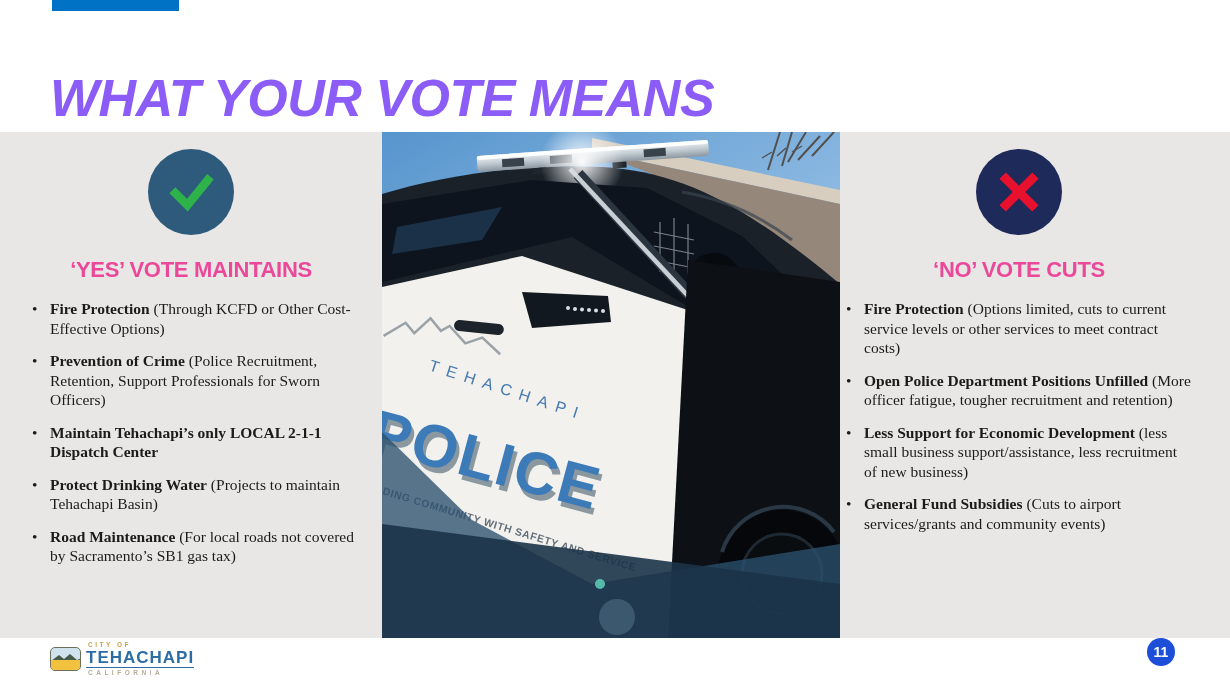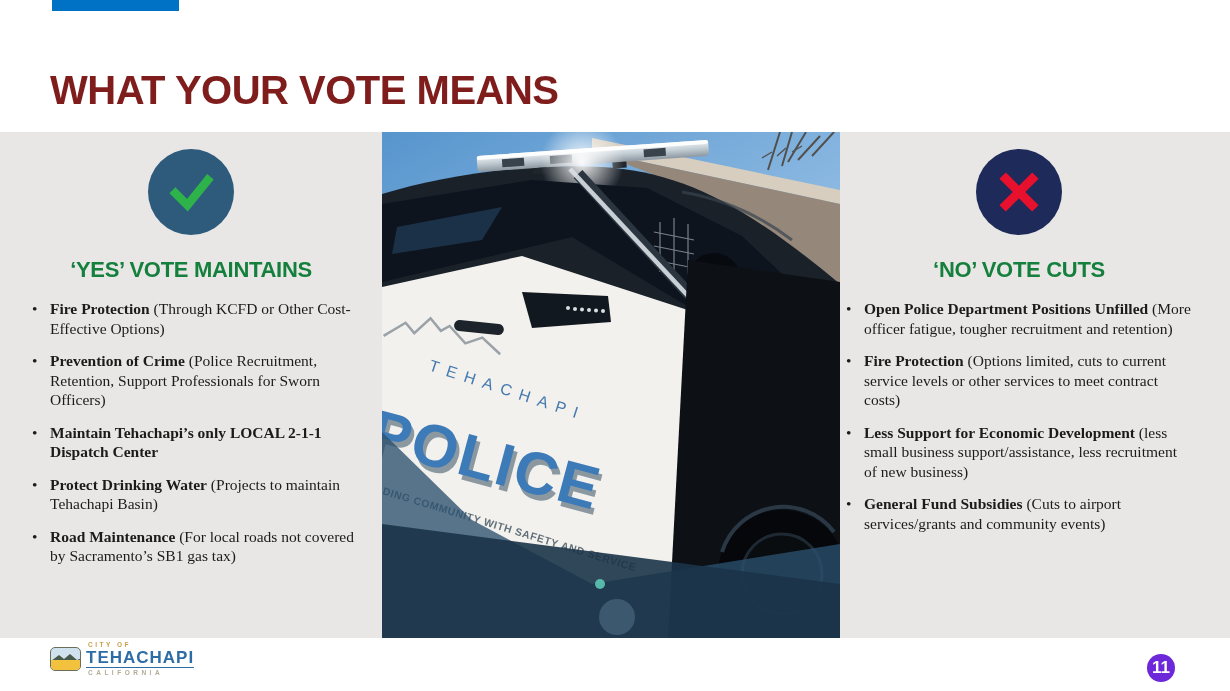--- a/index.html
+++ b/index.html
@@ -2,37 +2,37 @@
 <html><head>
 <meta charset="utf-8">
 <style>
   * { margin:0; padding:0; box-sizing:border-box; }
   html,body { width:1230px; height:691px; }
   body { font-family:"Liberation Sans", sans-serif; background:#ffffff; color:#1b1b1b; }
   .slide { position:relative; width:1230px; height:691px; background:#ffffff; overflow:hidden; }
 
   .top-accent-bar { position:absolute; left:52px; top:0; width:127px; height:11px; background:#0072C6; }
 
-  .slide-title { position:absolute; left:50px; top:68px; font-size:40px; font-weight:700;
-                 letter-spacing:-0.5px; color:#7f1d1d; white-space:nowrap; }
+  .slide-title { position:absolute; left:50px; top:68px; font-size:52px; font-weight:700;
+                 letter-spacing:-0.5px; color:#8b5cf6; white-space:nowrap;font-style:italic; }
 
   .gray-band { position:absolute; left:0; top:132px; width:1230px; height:506px; background:#E8E7E5; }
 
   .col { position:absolute; top:132px; height:506px; }
   .col-left  { left:0;   width:382px; }
   .col-right { left:824px; width:390px; }
 
   .icon-circle { width:86px; height:86px; border-radius:50%; margin:17px auto 0 auto;
                  display:flex; align-items:center; justify-content:center; }
   .check-circle { background:#2E5B7C; }
   .x-circle { background:#1E2A5A; }
   .icon-circle svg { width:60px; height:60px; display:block; }
 
   .col-heading { text-align:center; margin-top:22px; font-size:22px; font-weight:700;
-                 letter-spacing:-0.3px; color:#15803d; }
+                 letter-spacing:-0.3px; color:#ec4899; }
 
   .bullets { margin-top:16px; display:flex; flex-direction:column; gap:13px;font-family:Liberation Serif, serif; }
   .col-left  .bullets { padding:0 14px 0 30px; }
   .col-right .bullets { padding:0 22px 0 20px; }
   .bullet { position:relative; padding-left:20px; font-size:15.5px; line-height:1.26; color:#1b1b1b; }
   .bullet::before { content:"\2022"; position:absolute; left:2px; top:0; font-size:15.5px; color:#1b1b1b; }
   .bullet .lead { font-weight:700; }
 
   .photo { position:absolute; left:382px; top:132px; width:458px; height:506px; overflow:hidden; }
   .photo svg { display:block; width:458px; height:506px; }
@@ -42,22 +42,22 @@
   .logo-mark { width:31px; height:24px; border:1px solid #6b6f5a; border-radius:5px; overflow:hidden;
                position:relative; background:#cfe2ee; flex:0 0 auto; }
   .logo-mark .field { position:absolute; left:0; bottom:0; width:100%; height:46%; background:#f2c23e; }
   .logo-mark svg { position:absolute; left:0; top:0; }
   .logo-text { display:flex; flex-direction:column; line-height:1; }
   .logo-cityof { font-size:6.5px; letter-spacing:2.5px; color:#c9a14b; font-weight:700; margin-left:2px; }
   .logo-name { font-size:17px; font-weight:700; letter-spacing:1px; color:#2d6ca5;
                border-bottom:1.5px solid #2d6ca5; padding-bottom:1px; }
   .logo-state { font-size:6.5px; letter-spacing:3.5px; color:#b4ab97; font-weight:700; margin:2px 0 0 2px; }
 
-  .page-badge { position:absolute; left:1147px; top:16px; width:28px; height:28px; border-radius:50%;
-                background:#6d28d9; color:#ffffff; font-size:17px; font-weight:700;
+  .page-badge { position:absolute; left:1147px; top:0; width:28px; height:28px; border-radius:50%;
+                background:#1d4ed8; color:#ffffff; font-size:14px; font-weight:700;
                 display:flex; align-items:center; justify-content:center; }
 </style>
 </head>
 <body>
 
 <div class="slide">
 
   <div class="top-accent-bar"></div>
 
   <h1 class="slide-title">WHAT YOUR VOTE MEANS</h1>
@@ -171,22 +171,22 @@
   </figure>
 
   <section class="col col-right">
     <div class="icon-circle x-circle">
       <svg viewBox="0 0 100 100" aria-hidden="true">
         <path d="M28 28 L72 72 M72 28 L28 72" fill="none" stroke="#E8112D" stroke-width="15" stroke-linecap="square"></path>
       </svg>
     </div>
     <h2 class="col-heading">‘NO’ VOTE CUTS</h2>
     <div class="bullets">
+      <div class="bullet"><span class="lead">Fire Protection</span><span class="rest"> (Options limited, cuts to current service levels or other services to meet contract costs)</span></div>
       <div class="bullet"><span class="lead">Open Police Department Positions Unfilled</span><span class="rest"> (More officer fatigue, tougher recruitment and retention)</span></div>
-      <div class="bullet"><span class="lead">Fire Protection</span><span class="rest"> (Options limited, cuts to current service levels or other services to meet contract costs)</span></div>
       <div class="bullet"><span class="lead">Less Support for Economic Development</span><span class="rest"> (less small business support/assistance, less recruitment of new business)</span></div>
       <div class="bullet"><span class="lead">General Fund Subsidies</span><span class="rest"> (Cuts to airport services/grants and community events)</span></div>
     </div>
   </section>
 
   <footer class="footer">
     <div class="logo">
       <div class="logo-mark">
         <svg width="31" height="24" viewBox="0 0 31 24" aria-hidden="true">
           <path d="M0,13 L8,7 L13,11 L19,6 L26,12 L31,10 L31,14 L0,14 Z" fill="#4a5a4a"></path>

